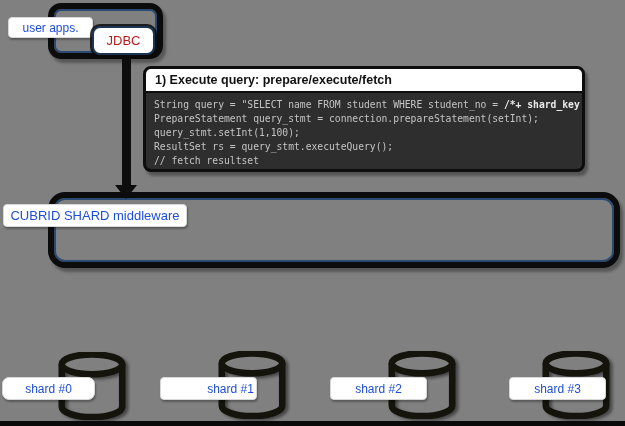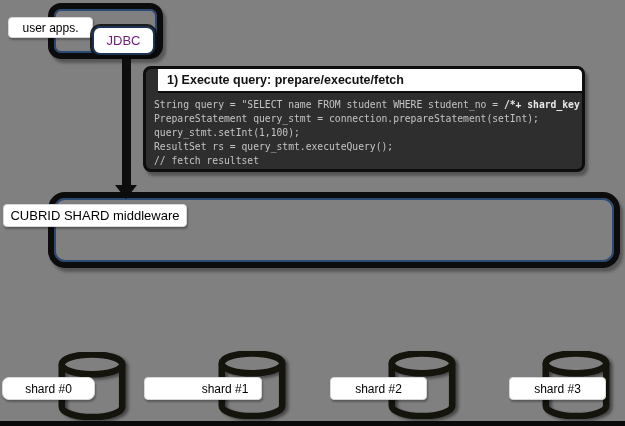--- a/index.html
+++ b/index.html
@@ -26,46 +26,46 @@
   .middleware-box { left: 48px; top: 192px; width: 572px; height: 76px; border-radius: 17px; }
 
   
   .pill {
     position: absolute;
     box-sizing: border-box;
     background: #ffffff;
     border: 1px solid #d8d8d8;
     border-radius: 4px;
     box-shadow: 1px 2px 2px rgba(0,0,0,0.3);
-    color: #000000;
+    color: #1d4ed8;
     display: flex;
     align-items: center;
     justify-content: center;
     font-size: 12px;
     white-space: nowrap;
     z-index: 5;
   }
 
   .lbl-userapps   { left: 8px;   top: 17px;  width: 85px;  height: 21px; }
   .lbl-middleware { left: 3px;   top: 204px; width: 184px; height: 23px; font-size: 13px; justify-content: center; }
   .lbl-shard0 { left: 2px;   top: 377px; width: 93px; height: 23px; border-radius: 7px; }
-  .lbl-shard1 { left: 144px; top: 377px; width: 118px; height: 23px; padding-left: 44px; }
+  .lbl-shard1 { left: 160px; top: 377px; width: 97px; height: 23px; padding-left: 44px; }
   .lbl-shard2 { left: 330px; top: 377px; width: 97px; height: 23px; }
   .lbl-shard3 { left: 485px; top: 377px; width: 97px; height: 23px; margin-left: 24px; }
 
   .jdbc-box {
     position: absolute;
     left: 92px; top: 26px; width: 63px; height: 29px;
     box-sizing: border-box;
     background: #ffffff;
     border: 2px solid #1d3354;
     border-radius: 8px;
     box-shadow: 0 0 0 2px rgba(10,10,10,0.85), 2px 3px 2px rgba(0,0,0,0.35);
     display: flex; align-items: center; justify-content: center;
-    color: #701a75; font-size: 13px;
+    color: #b91c1c; font-size: 13px;
     z-index: 6;
   }
 
   
   .flow-arrow-shaft {
     position: absolute;
     left: 122px; top: 54px;
     width: 9px; height: 134px;
     background: #0d0d0d;
     border-radius: 2px;
@@ -96,21 +96,20 @@
   }
   .callout-header {
     background: #ffffff;
     border-bottom: 2px solid #0d0d0d;
     height: 22px;
     line-height: 22px;
     padding-left: 9px;
     font-size: 12.5px;
     font-weight: bold;
     color: #111111;
-    margin-left: 12px;
   }
   .callout-code {
     padding: 5px 8px;
     font-family: "DejaVu Sans Mono", monospace;
     font-size: 9.7px;
     line-height: 14px;
     color: #c4c4c4;
     white-space: pre;
   }
   .callout-code .kw { font-weight: bold; color: #e9e9e9; }

